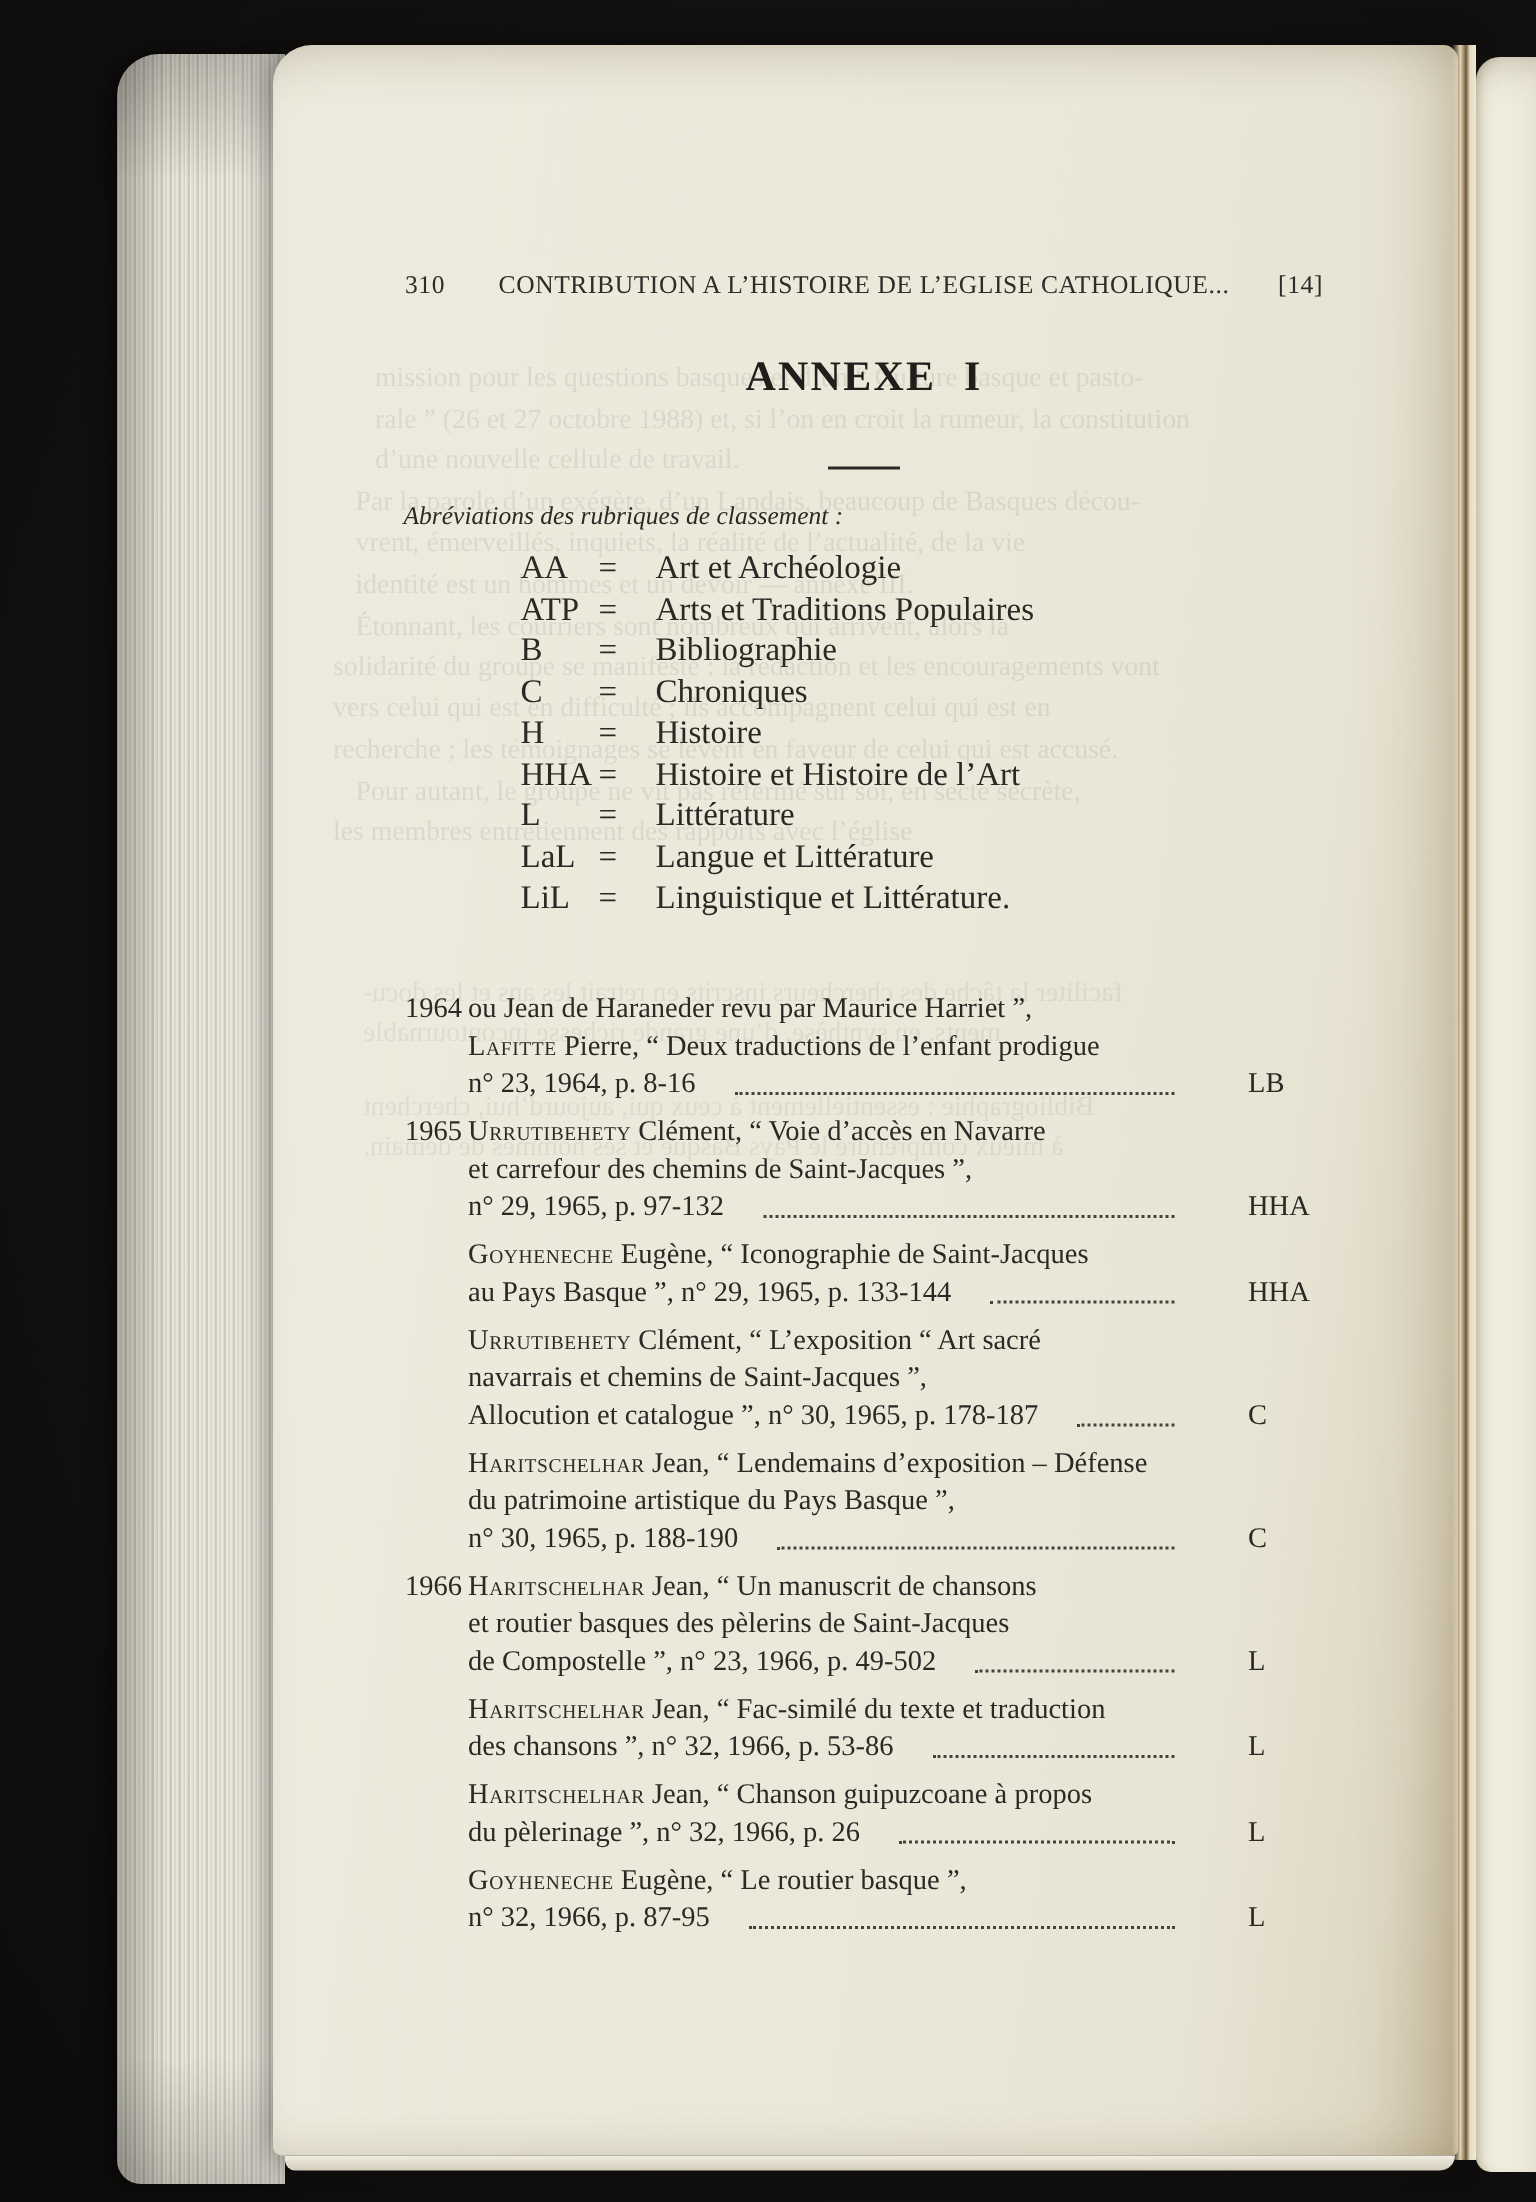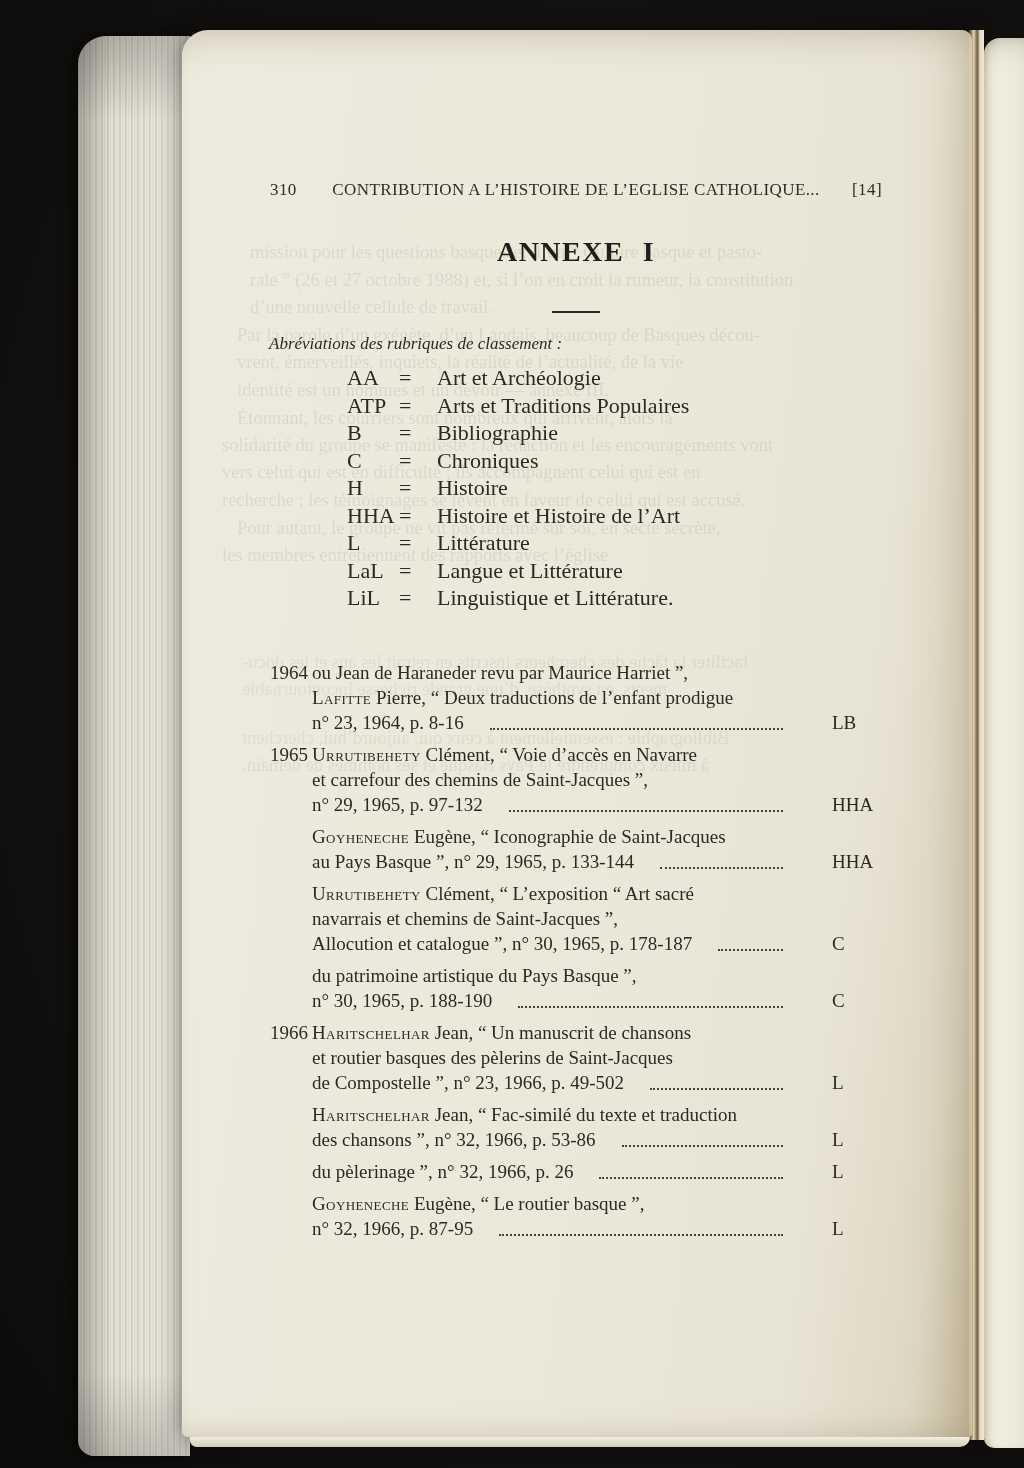--- a/index.html
+++ b/index.html
@@ -217,20 +217,21 @@
           <div class="eline">navarrais et chemins de Saint-Jacques ”,</div>
           <div class="lastline">
               <span>Allocution et catalogue ”, n° 30, 1965, p. 178-187</span>
               <span class="leader"></span>
               <span class="code">C</span>
             </div>
         </div>
 
         <div class="entry">
           <span class="year"></span>
+          <div class="eline"><span class="sc">Haritschelhar</span><span> Jean, “ Lendemains d’exposition – Défense</span></div>
           <div class="eline">du patrimoine artistique du Pays Basque ”,</div>
           <div class="lastline">
               <span>n° 30, 1965, p. 188-190</span>
               <span class="leader"></span>
               <span class="code">C</span>
             </div>
         </div>
 
         <div class="entry">
           <span class="year">1966</span>
@@ -248,20 +249,21 @@
           <div class="eline"><span class="sc">Haritschelhar</span><span> Jean, “ Fac-similé du texte et traduction</span></div>
           <div class="lastline">
               <span>des chansons ”, n° 32, 1966, p. 53-86</span>
               <span class="leader"></span>
               <span class="code">L</span>
             </div>
         </div>
 
         <div class="entry">
           <span class="year"></span>
+          <div class="eline"><span class="sc">Haritschelhar</span><span> Jean, “ Chanson guipuzcoane à propos</span></div>
           <div class="lastline">
               <span>du pèlerinage ”, n° 32, 1966, p. 26</span>
               <span class="leader"></span>
               <span class="code">L</span>
             </div>
         </div>
 
         <div class="entry">
           <span class="year"></span>
           <div class="eline"><span class="sc">Goyheneche</span><span> Eugène, “ Le routier basque ”,</span></div>

